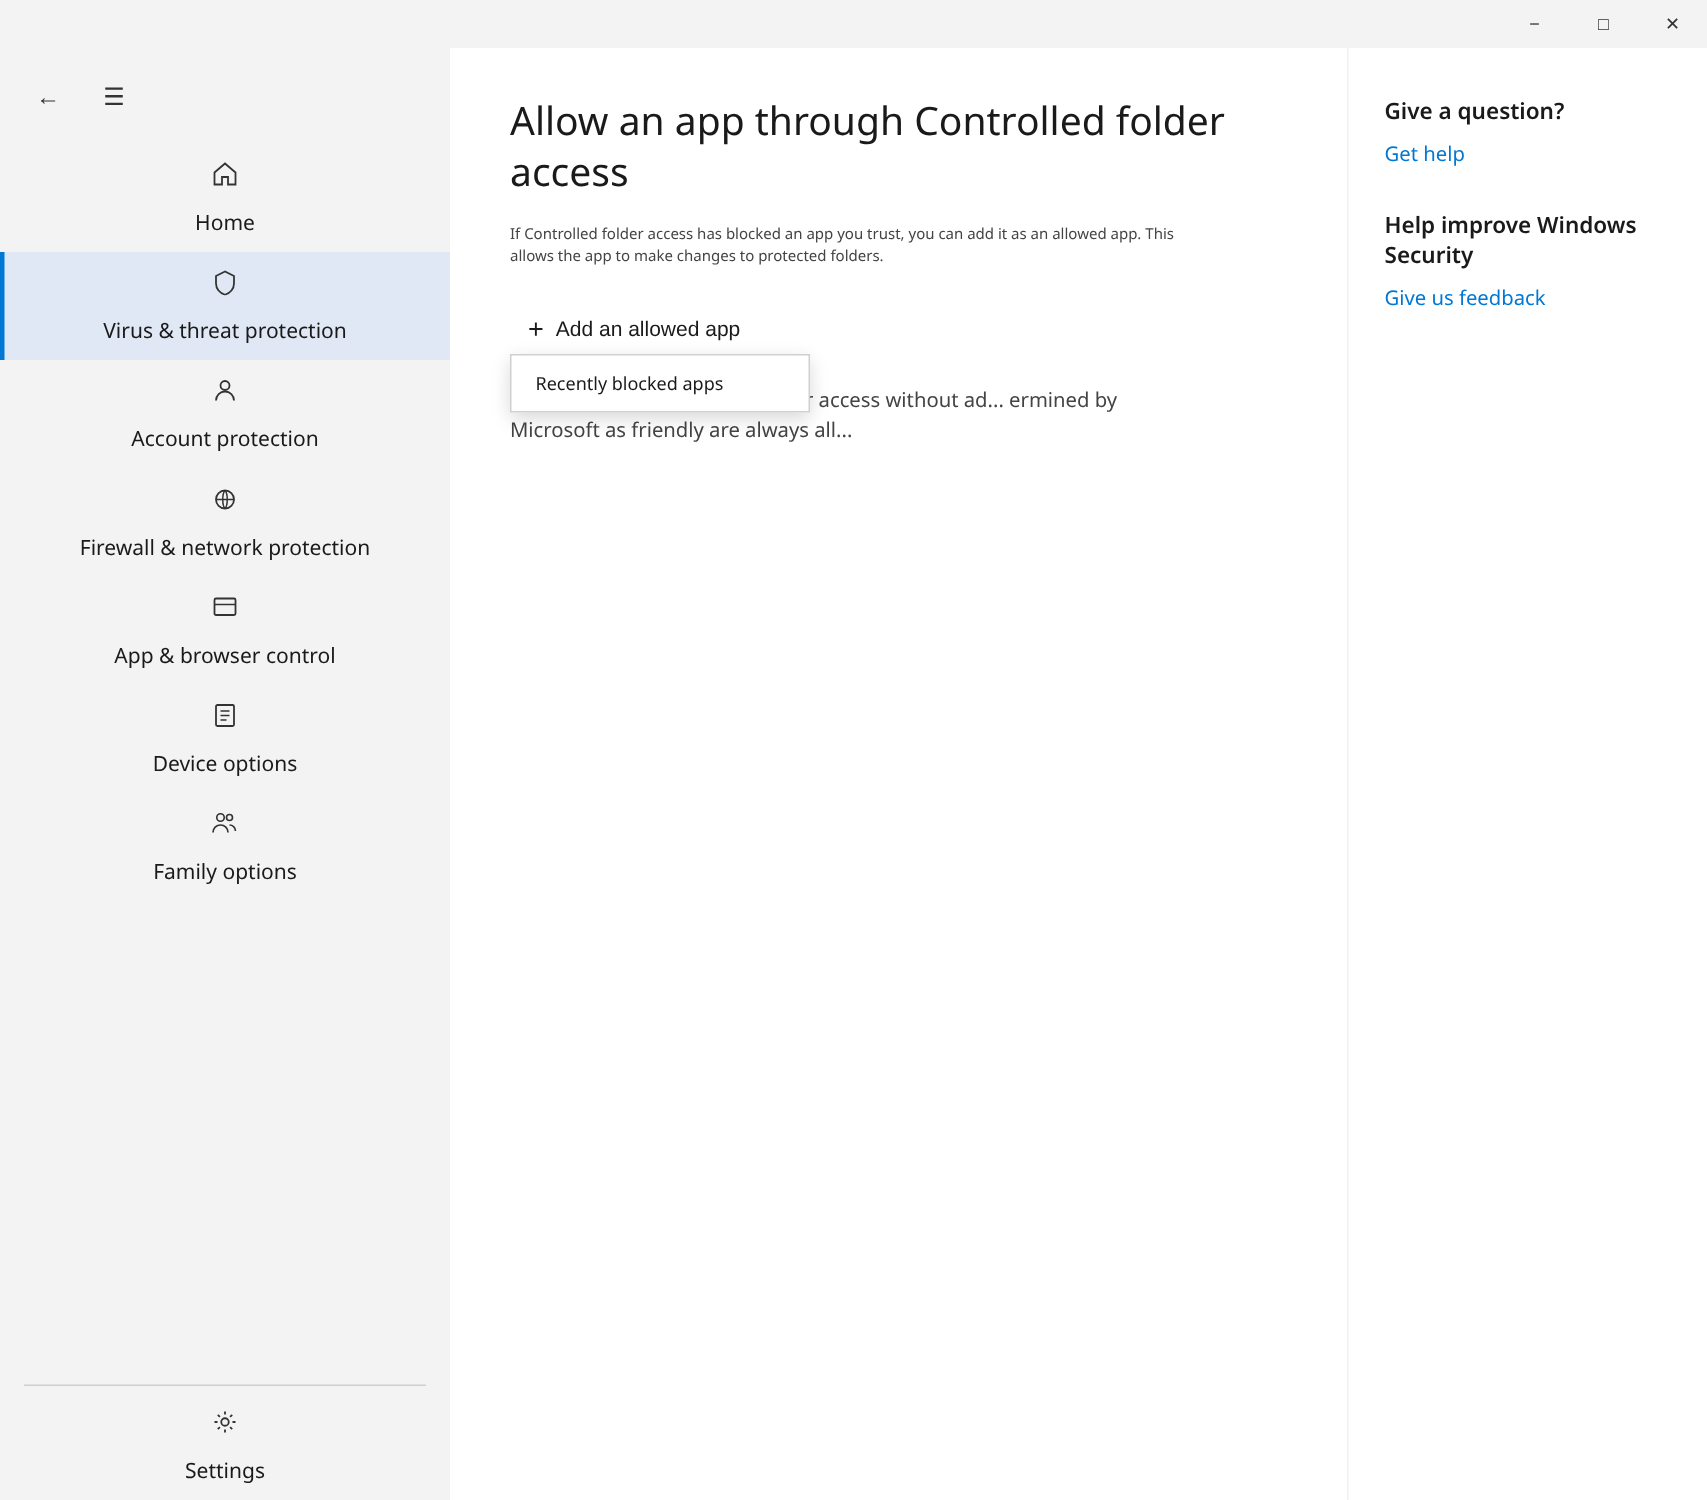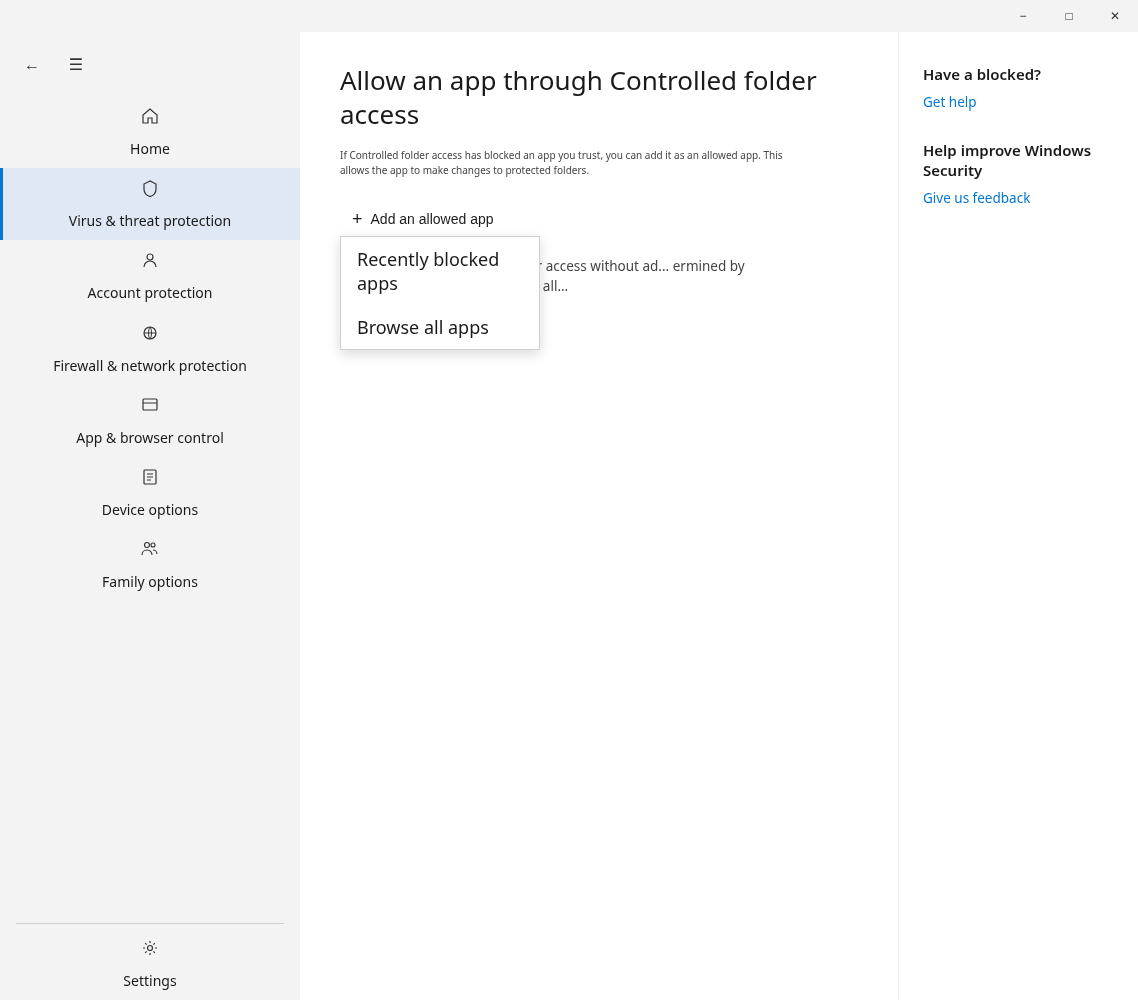--- a/index.html
+++ b/index.html
@@ -182,21 +182,21 @@
       left: 0;
       background: white;
       border: 1px solid #d0d0d0;
       box-shadow: 0 4px 12px rgba(0,0,0,0.15);
       min-width: 200px;
       z-index: 100;
     }
 
     .dropdown-item {
       padding: 10px 16px;
-      font-size: 18px;
+      font-size: 12px;
       color: #1a1a1a;
       cursor: pointer;
     }
 
     
     .body-text {
       font-size: 13.5px;
       color: #444;
       line-height: 1.5;
       max-width: 460px;
@@ -347,33 +347,32 @@
 
     
     <div style="position: relative; display: inline-block;">
       <button class="add-app-btn">
         <span class="plus-icon">+</span>
         <span>Add an allowed app</span>
       </button>
       
       <div class="dropdown-menu">
         <div class="dropdown-item">Recently blocked apps</div>
-        <div class="dropdown-item">Browse all apps</div>
       </div>
     </div>
 
     
     <div class="body-text">
       Mo... lowed by Controlled folder access without ad... ermined by Microsoft as friendly are always all...
     </div>
   </main>
 
   <aside class="right-panel">
     <div class="help-section">
-      <p class="help-title">Have a blocked?</p>
+      <p class="help-title">Give a question?</p>
       <a class="help-link">Get help</a>
     </div>
 
     <div class="help-section">
       <p class="help-title">Help improve Windows Security</p>
       <a class="help-link">Give us feedback</a>
     </div>
   </aside>
 
 </div>

